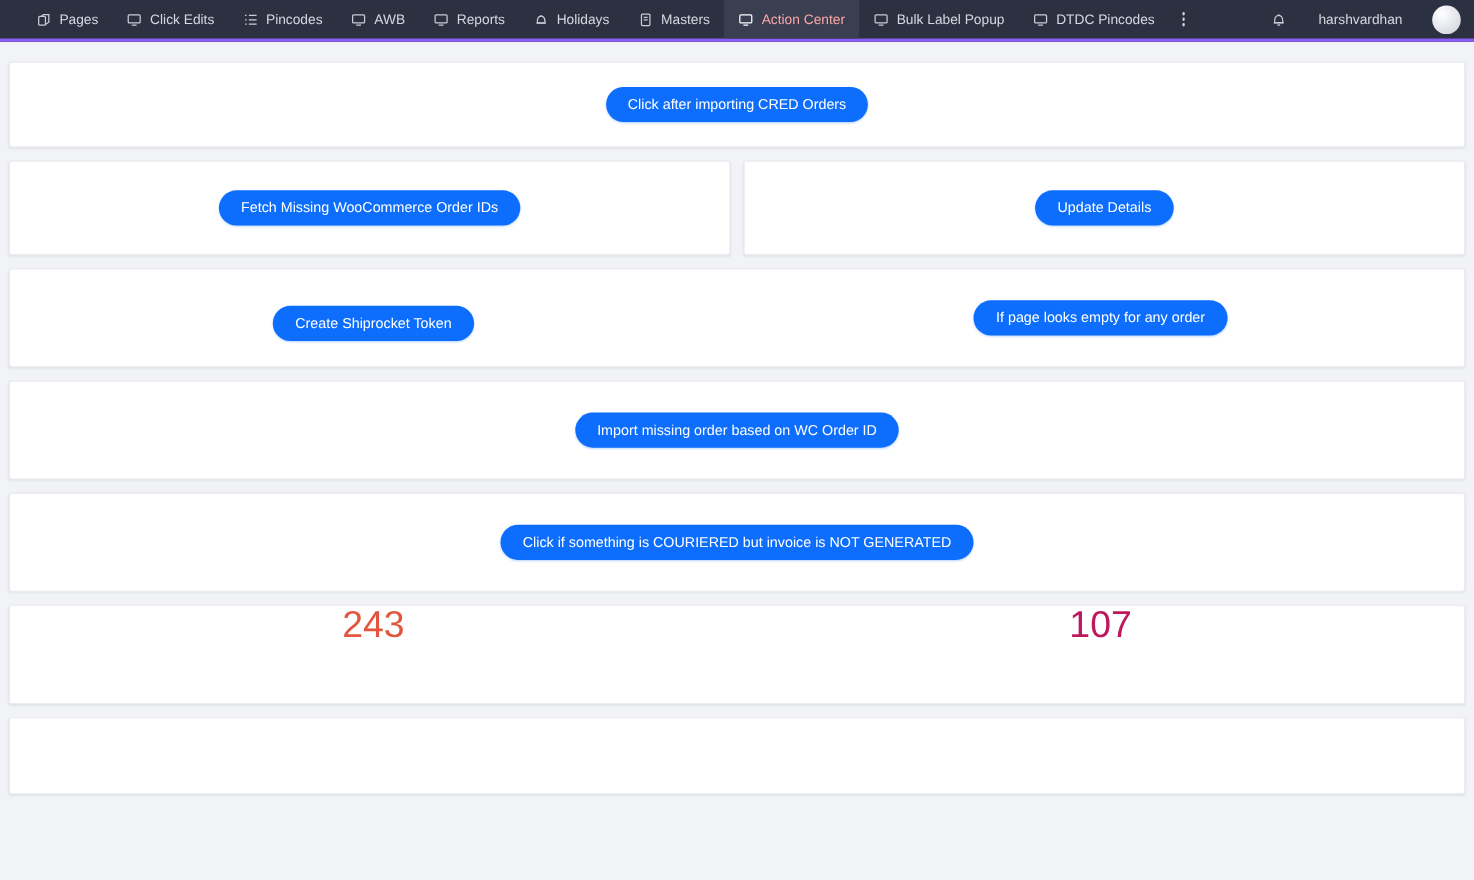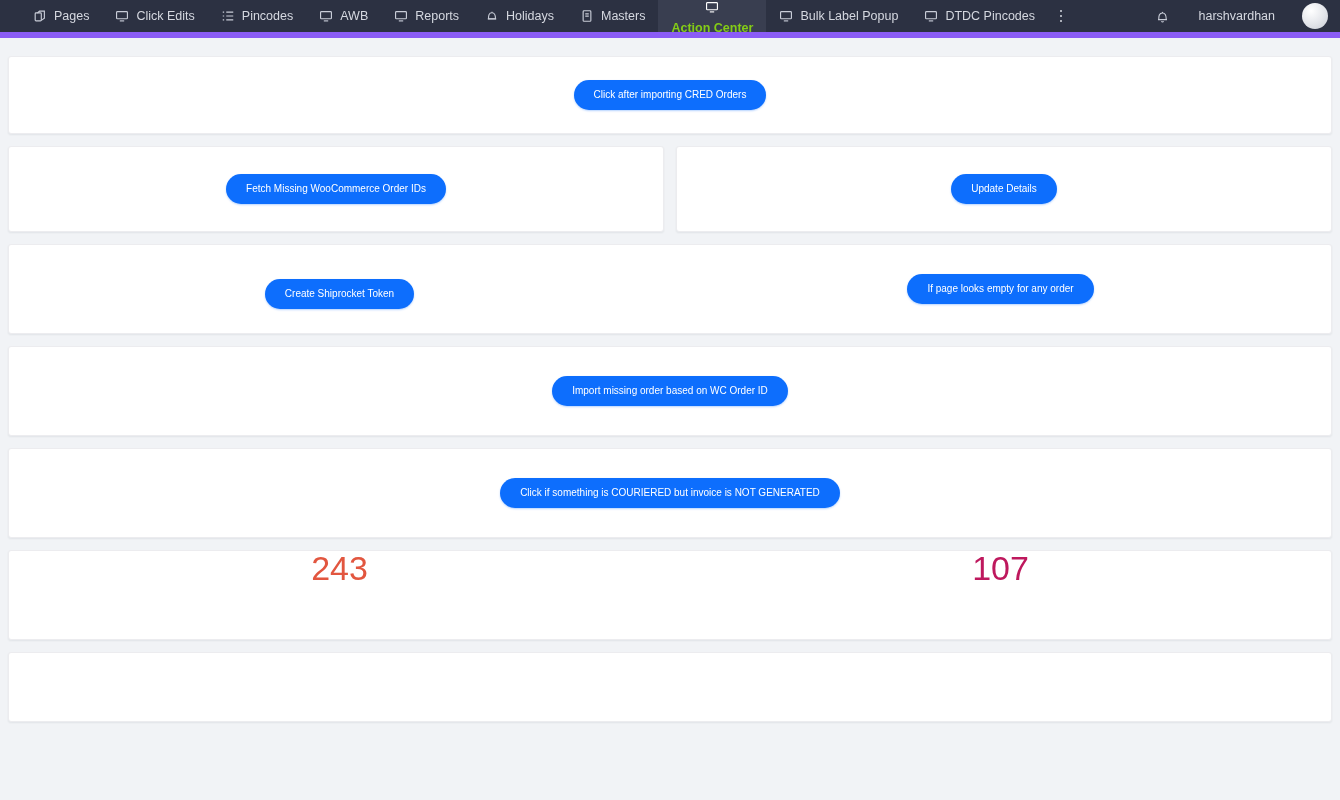--- a/index.html
+++ b/index.html
@@ -16,42 +16,41 @@
     -webkit-font-smoothing: antialiased;
   }
 
   
   .navbar {
     height: 38px;
     background: #2c3142;
     display: flex;
     align-items: stretch;
     position: relative;
-    border-bottom: 6px solid #8b5cf6;
+    border-bottom: 3px solid #8b5cf6;
   }
   .nav-left {
     display: flex;
     align-items: stretch;
     padding-left: 20px;
   }
   .nav-item {
     display: flex;
     align-items: center;
     gap: 7px;
     padding: 0 13px;
     color: #d5d8e0;
     font-size: 12.5px;
     white-space: nowrap;
     cursor: pointer;
   }
   .nav-item.active {
     background: #393e50;
-    color: #84cc16;
-    font-weight: bold;
-    flex-direction: column;
+    color: #fca5a5;
+    font-weight: normal;
   }
   .nav-item .ico {
     display: inline-flex;
     align-items: center;
     justify-content: center;
     width: 14px;
     height: 14px;
     flex: 0 0 14px;
   }
   .nav-item .ico svg { display: block; }
@@ -127,21 +126,21 @@
     align-items: center;
     justify-content: center;
   }
 
   .btn {
     background: #0d6efd;
     color: #ffffff;
     border: none;
     border-radius: 999px;
     padding: 9px 20px;
-    font-size: 10px;
+    font-size: 13px;
     font-family: "Liberation Sans", sans-serif;
     line-height: 1.15;
     cursor: pointer;
     white-space: nowrap;
     box-shadow: 0 1px 2px rgba(13,110,253,0.30);
   }
 
   
   .stat-card {
     background: #ffffff;

